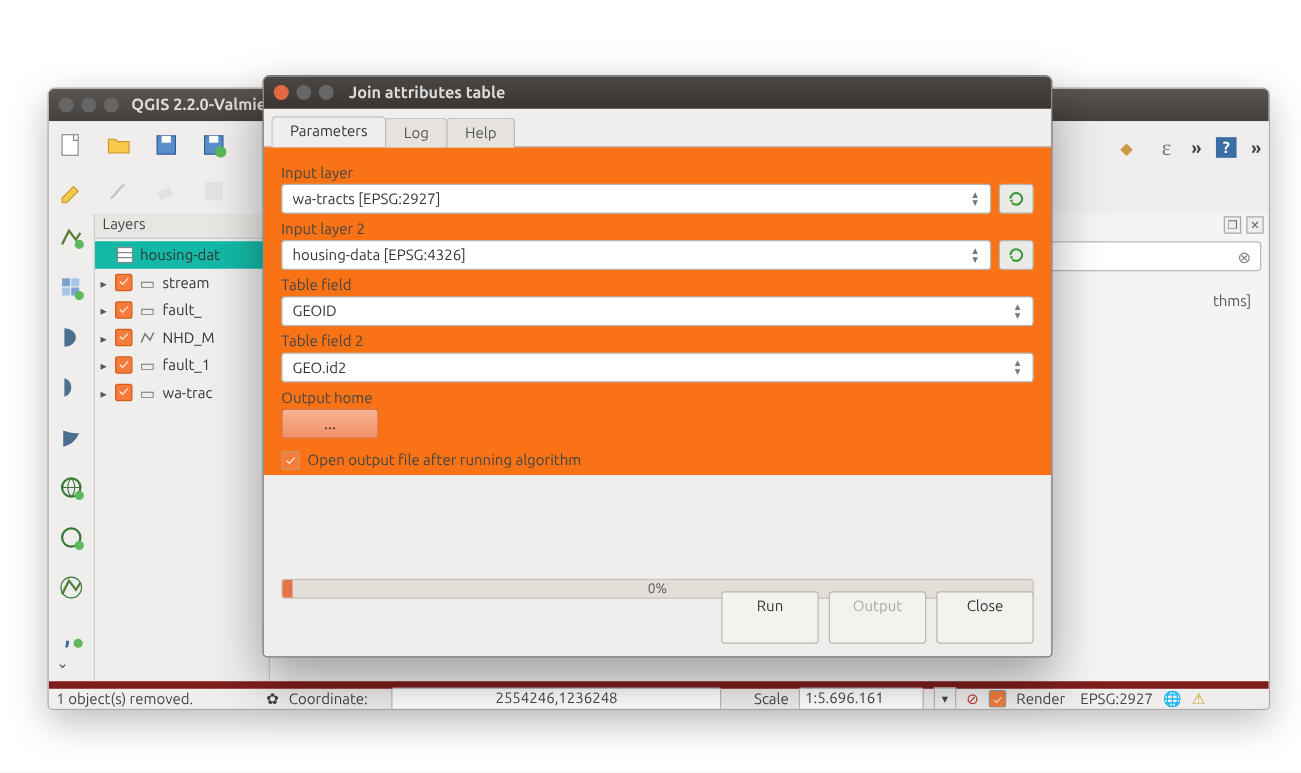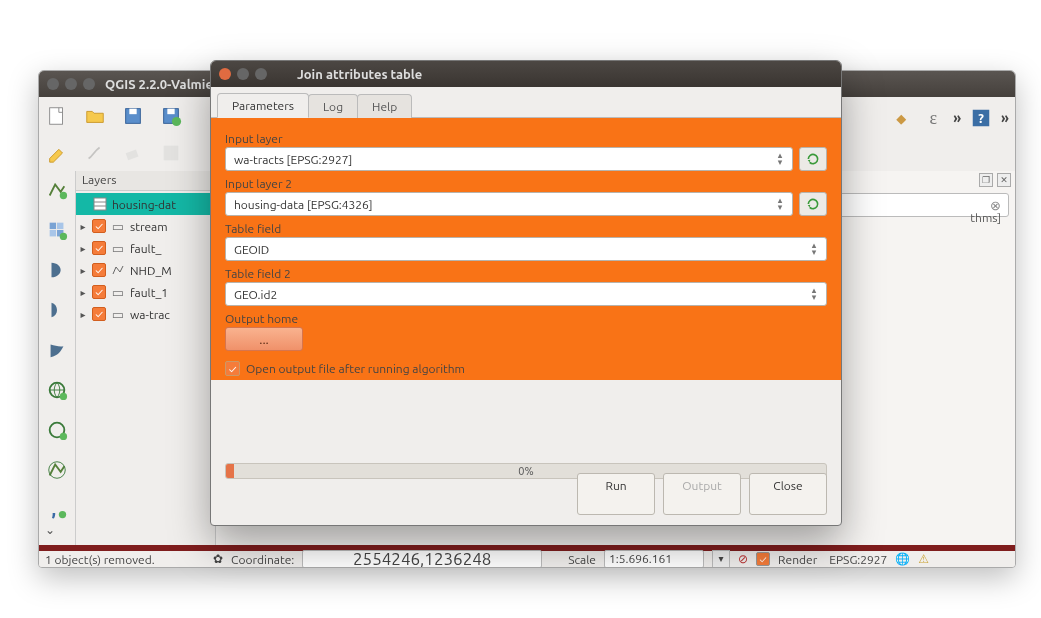--- a/index.html
+++ b/index.html
@@ -27,36 +27,36 @@
   .lrow .lic { width:16px; height:16px; display:flex; align-items:center; justify-content:center; color:#777;}
   .lrow .lname { font-size:12px; color:#333;}
   .lrow.sel { background:#14b8a6;}
   .lrow.first { padding-left:16px;}
   .lrow.first .lic { color:#555;}
   .main-area { flex:1; background:#f6f4f2; border-left:1px solid #ccc; position:relative;}
   .right-head { position:absolute; right:0; top:0; height:22px; width:60px; display:flex; gap:4px; justify-content:flex-end; padding:2px 4px;}
   .tiny { width:14px; height:14px; border:1px solid #aaa; background:#eee; font-size:9px; text-align:center; line-height:12px; color:#666;}
   .right-search { position:absolute; top:22px; right:6px; left:520px; height:24px; background:#fff; border:1px solid #bbb; border-radius:3px; display:flex; align-items:center; justify-content:flex-end; padding:0 4px;}
   .clearx { width:14px; height:14px; color:#888;}
-  .thms { position:absolute; top:40px; right:14px; font-size:12px; color:#555;}
+  .thms { position:absolute; top:64px; right:14px; font-size:12px; color:#555;}
   .statusbar { position:absolute; left:0; right:0; bottom:0; height:22px; background:#f0eeec; border-top:6px solid #7f1d1d; display:flex; align-items:center; font-size:12px; color:#444; padding:0 6px; gap:8px;}
-  .statusbar .coordbox { width:240px; height:18px; border:1px solid #bbb; background:#fff; text-align:center; font-size:17px; line-height:16px; border-radius:2px;}
+  .statusbar .coordbox { width:264px; height:18px; border:1px solid #bbb; background:#fff; text-align:center; font-size:12px; line-height:16px; border-radius:2px;margin-left:11px;}
   .statusbar .scalebox { width:100px; height:18px; border:1px solid #bbb; background:#fff; text-align:left; padding:0 4px; font-size:12px; line-height:16px; border-radius:2px;}
   .statusbar .dd { width:18px; height:18px; border:1px solid #bbb; background:#eee; text-align:center; font-size:10px; line-height:16px;}
   .statusbar .rchk { width:14px; height:14px; border:1px solid #999; background:#f57c3a; border-radius:2px; display:flex; align-items:center; justify-content:center;}
   .statusbar .rchk::after { content:"✓"; color:#fff; font-size:10px;}
   .more-chev { position:absolute; left:6px; bottom:30px; color:#555; font-size:12px;}
   .topbar-right { position:absolute; right:6px; top:30px; height:34px; display:flex; align-items:center; gap:8px;}
   .chevmore { font-size:14px; color:#444; font-weight:bold;}
 
   
   .modal { position:absolute; left:210px; top:60px; width:632px; height:466px; background:#f0eeec; border:1px solid #777; border-radius:6px 6px 4px 4px; box-shadow:0 18px 40px rgba(0,0,0,.35); overflow:hidden; z-index:10;}
   .modal-title { height:26px; background:linear-gradient(#4c4743,#3a3531); color:#ddd; display:flex; align-items:center; padding:0 8px; font-size:13px; font-weight:bold;}
   .modal-title .wbtn.close { background:#e06b41;}
-  .modal-title .txt { margin-left:20px;}
+  .modal-title .txt { margin-left:2px;}
   .tabs { display:flex; height:30px; align-items:flex-end; padding:4px 6px 0 6px; gap:0;}
   .tab { padding:5px 14px; border:1px solid #bbb; border-bottom:none; background:#e6e3df; border-radius:4px 4px 0 0; font-size:12px; color:#555; margin-right:-1px; position:relative; top:1px;}
   .tab.active { background:#f0eeec; color:#333; z-index:2; border-bottom:1px solid #f0eeec;}
   .tab-body { border-top:1px solid #bbb; padding:8px 14px 4px 14px; background:#f97316;}
   .flab { font-size:12px; color:#444; margin:6px 0 2px 0;}
   .frow { display:flex; gap:6px; align-items:center;}
   .combo { flex:1; height:24px; background:#fff; border:1px solid #b7b3ac; border-radius:3px; display:flex; align-items:center; padding:0 4px 0 8px; font-size:12px; color:#333; justify-content:space-between;}
   .combo .spin { width:16px; display:flex; flex-direction:column; align-items:center; color:#777; line-height:7px; font-size:9px;}
   .iconbtn { width:28px; height:24px; background:#eceae6; border:1px solid #b7b3ac; border-radius:3px; display:flex; align-items:center; justify-content:center;}
   .iconbtn svg { width:16px; height:16px;}

